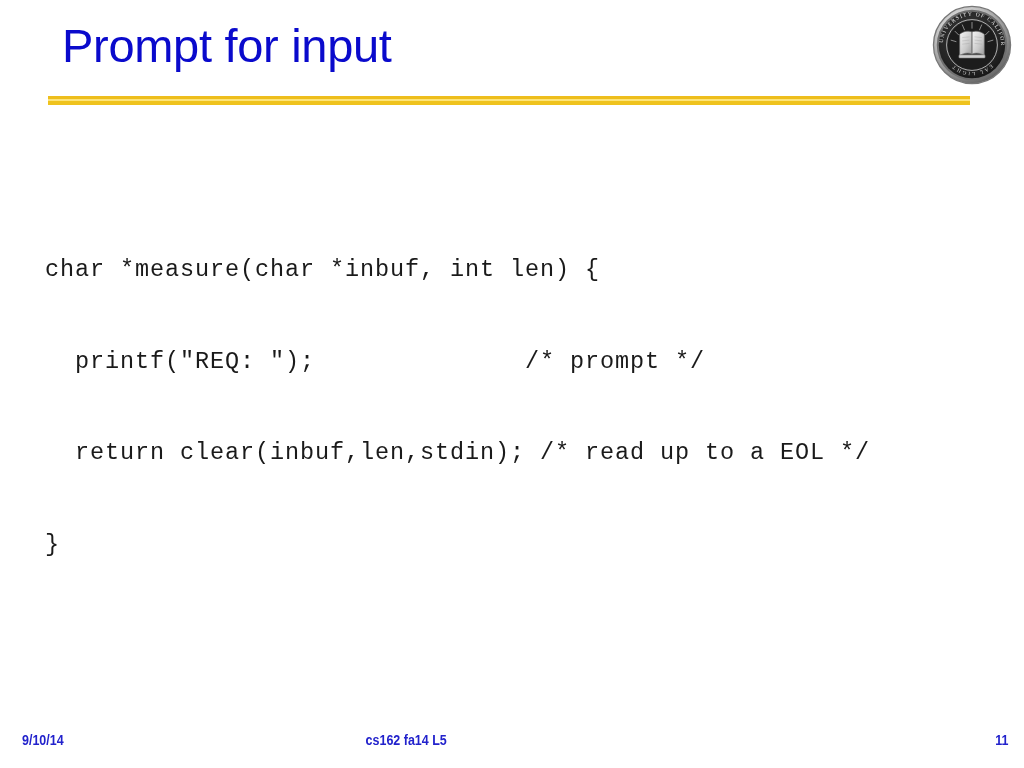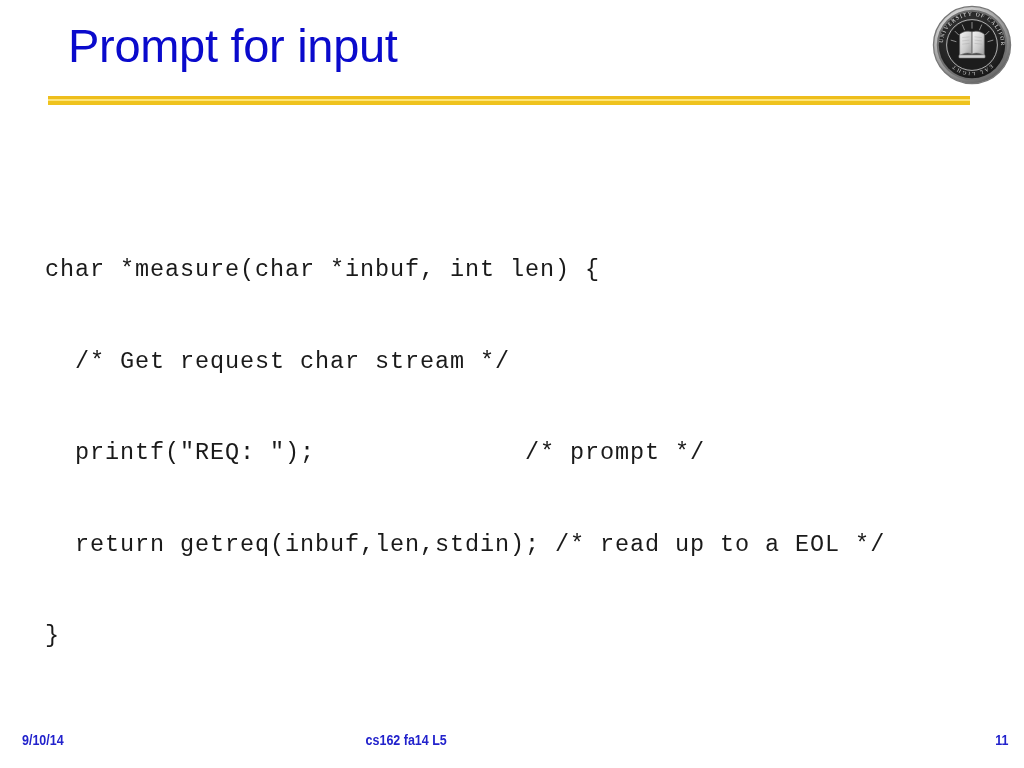--- a/index.html
+++ b/index.html
@@ -27,21 +27,20 @@
     position: absolute;
     left: 62px;
     top: 22px;
     font-family: "Liberation Sans", sans-serif;
     font-size: 47px;
     line-height: 1.0;
     font-weight: 400;
     color: #0A0ACC;
     letter-spacing: -0.3px;
     white-space: nowrap;
-    margin-left: 6px;
   }
 
   
   .title-rule {
     position: absolute;
     left: 48px;
     top: 96px;
     width: 922px;
     height: 9px;
   }
@@ -206,23 +205,22 @@
         </g>
         <rect x="34" y="62" width="32" height="4" rx="1.2" fill="#cfcfcf" stroke="#6b6b6b" stroke-width="0.7"></rect>
       </g>
 
       <circle cx="50" cy="50" r="47" fill="none" stroke="#777777" stroke-width="1.6"></circle>
     </svg>
   </div>
 
   <div class="code-block">
     <div class="code-line">char *measure(char *inbuf, int len) {</div>
-    <div class="code-line">  /* Get request char stream */</div>
     <div class="code-line">  printf("REQ: ");              /* prompt */</div>
-    <div class="code-line">  return getreq(inbuf,len,stdin); /* read up to a EOL */</div>
+    <div class="code-line">  return clear(inbuf,len,stdin); /* read up to a EOL */</div>
     <div class="code-line">}</div>
   </div>
 
   <div class="footer">
     <div class="footer-date">9/10/14</div>
     <div class="footer-center">
       <span>cs162 fa14 L5</span>
     </div>
     <div class="footer-page">11</div>
   </div>

